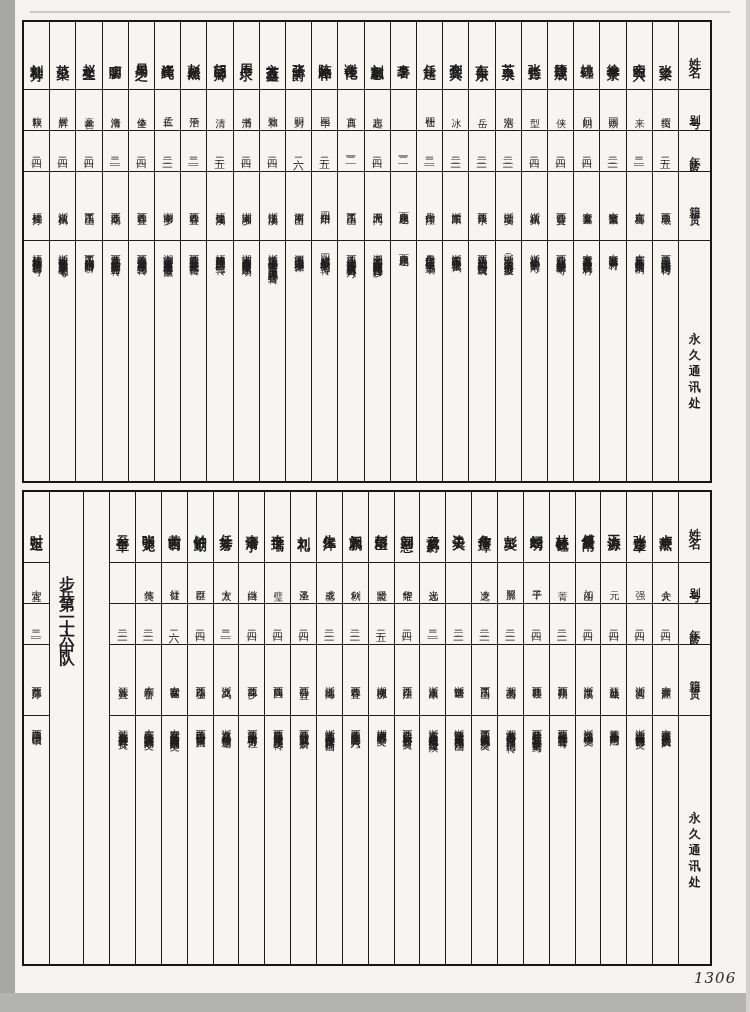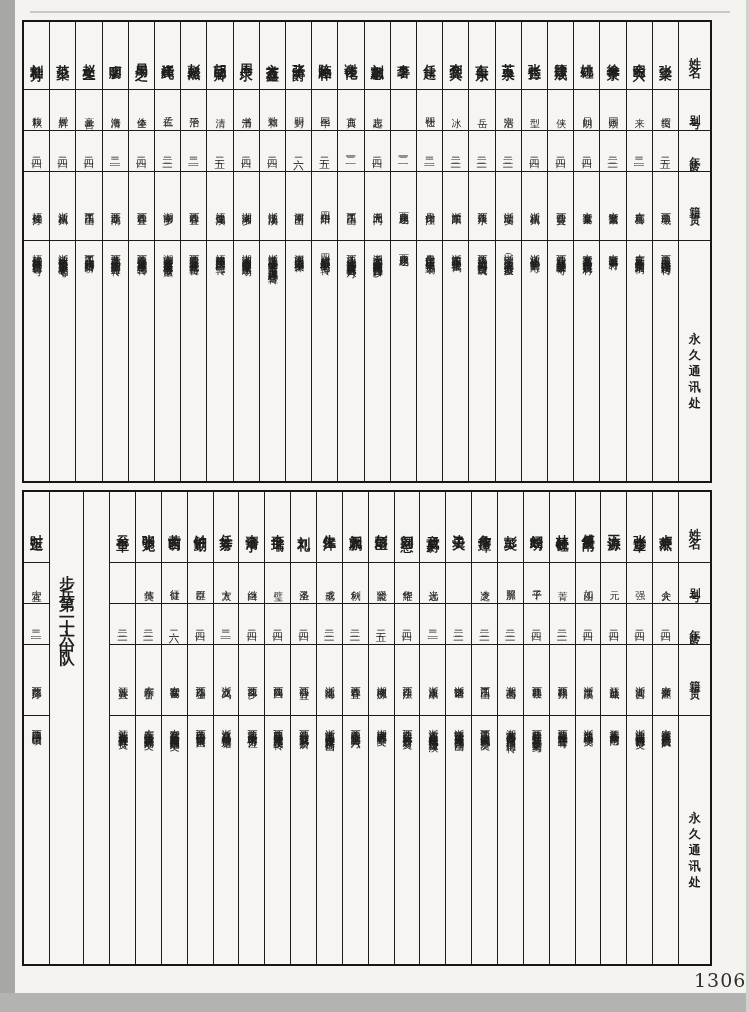--- a/index.html
+++ b/index.html
@@ -54,22 +54,22 @@
 
   .c-blank{flex:1;}
   .c-unit{
     flex:1;writing-mode:vertical-rl;text-orientation:upright;
     display:flex;align-items:center;justify-content:flex-start;
     padding-top:70px;font-size:15.5px;font-weight:bold;letter-spacing:11px;
   }
 
   .pageno{
     position:absolute;left:694px;top:969px;
-    font-family:"DejaVu Serif",serif;font-size:19px;color:#2e2e2e;
-    letter-spacing:1px;
+    font-family:"DejaVu Serif",serif;font-size:15px;color:#2e2e2e;
+    letter-spacing:1px;font-style:italic;
   }
 </style>
 </head>
 <body>
 
 <div class="paper"></div>
 <div class="edge-left"></div>
 <div class="edge-bottom"></div>
 <div class="edge-right"></div>
 <div class="edge-topline"></div>

